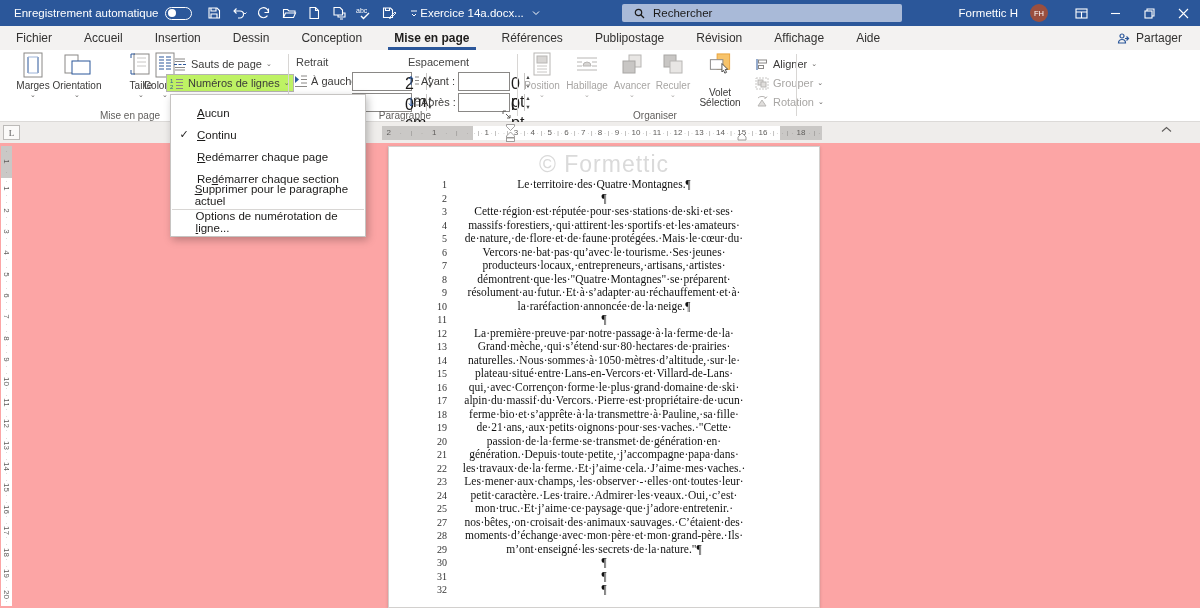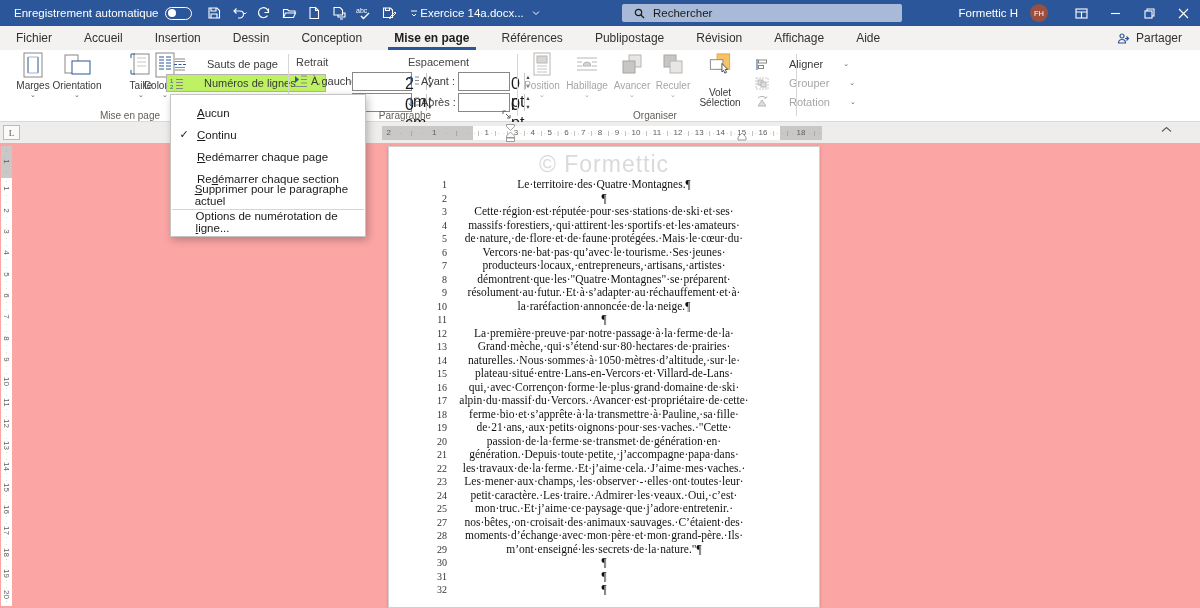--- a/index.html
+++ b/index.html
@@ -33,21 +33,21 @@
   .share svg { stroke:#2b579a; fill:none; stroke-width:1.2; }
 
   
   .ribbon { position:absolute; left:0; top:50px; width:1200px; height:72px; background:#fff; border-bottom:1px solid #dcdad8; }
   .gdivider { position:absolute; top:4px; height:62px; width:1px; background:#d8d6d4; }
   .glabel { position:absolute; top:60px; height:12px; font-size:10px; color:#605e5c; text-align:center; }
   .bigbtn { position:absolute; top:2px; height:56px; display:flex; flex-direction:column; align-items:center; cursor:default; }
   .bigbtn .blabel { font-size:10px; color:#3b3a39; margin-top:2px; white-space:nowrap; }
   .bigbtn .chev { font-size:7px; color:#605e5c; line-height:5px; margin-top:1px; }
   .bigbtn.disabled .blabel, .bigbtn.disabled .chev { color:#a8a6a4; }
-  .smallbtn { position:absolute; display:flex; align-items:center; gap:20px; font-size:11px; color:#3b3a39; height:18px; padding:0 3px; white-space:nowrap; }
+  .smallbtn { position:absolute; display:flex; align-items:center; gap:4px; font-size:11px; color:#3b3a39; height:18px; padding:0 3px; white-space:nowrap; }
   .smallbtn .chev { font-size:7px; color:#605e5c; }
   .smallbtn.disabled { color:#a8a6a4; }
   .smallbtn.pressed { background:#bef264; border:1px solid #b5b3b1; }
   .sublabel { position:absolute; font-size:11px; color:#444; }
   .fieldlabel { position:absolute; font-size:11px; color:#3b3a39; }
   .spinbox { position:absolute; height:19px; background:#fff; border:1px solid #8a8886; display:flex; }
   .spinbox .val { flex:1; font-size:16px; color:#1b1a19; padding:2px 0 0 4px;margin-left:48px; }
   .spinbox .arrows { width:12px; border-left:1px solid #c8c6c4; display:flex; flex-direction:column; }
   .spinbox .arrows div { flex:1; display:flex; align-items:center; justify-content:center; font-size:5.5px; color:#444; }
   .iconsq { position:absolute; width:14px; height:14px; }
@@ -666,21 +666,21 @@
           <div class="dline">
             <span class="lno">15</span>
             <div class="ltx">plateau·situé·entre·Lans-en-Vercors·et·Villard-de-Lans·</div>
           </div>
           <div class="dline">
             <span class="lno">16</span>
             <div class="ltx">qui,·avec·Corrençon·forme·le·plus·grand·domaine·de·ski·</div>
           </div>
           <div class="dline">
             <span class="lno">17</span>
-            <div class="ltx">alpin·du·massif·du·Vercors.·Avancer·est·propriétaire·de·cette·</div>
+            <div class="ltx">alpin·du·massif·du·Vercors.·Pierre·est·propriétaire·de·ucun·</div>
           </div>
           <div class="dline">
             <span class="lno">18</span>
             <div class="ltx">ferme·bio·et·s’apprête·à·la·transmettre·à·Pauline,·sa·fille·</div>
           </div>
           <div class="dline">
             <span class="lno">19</span>
             <div class="ltx">de·21·ans,·aux·petits·oignons·pour·ses·vaches.·"Cette·</div>
           </div>
           <div class="dline">

